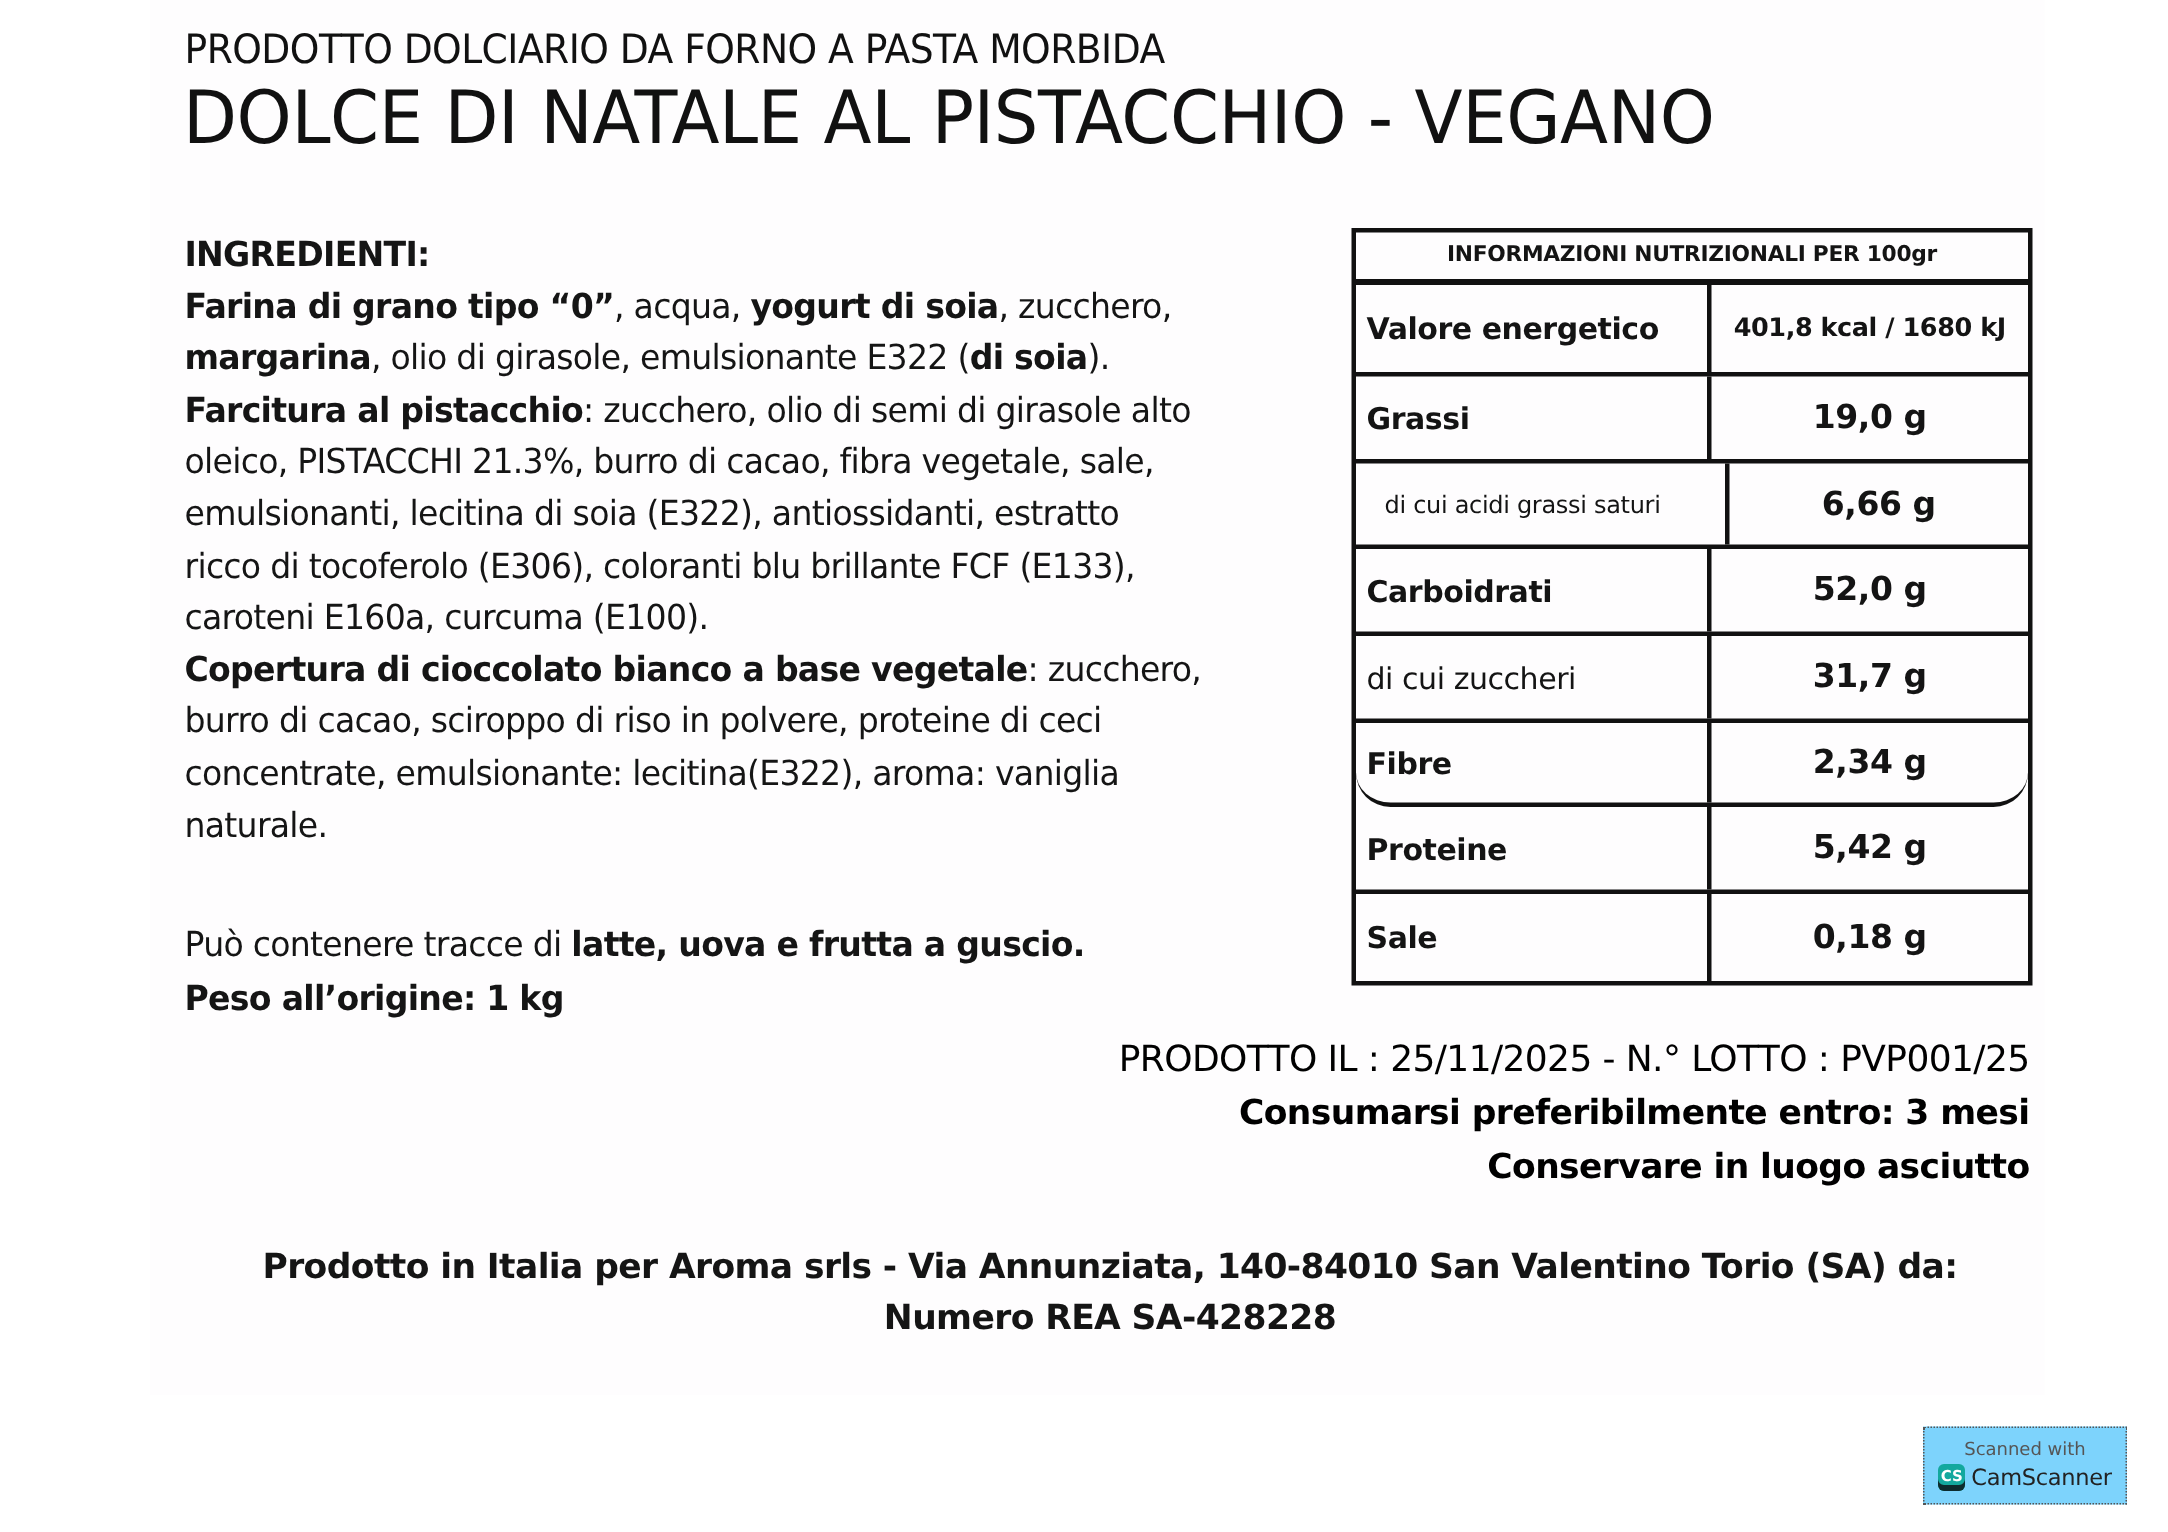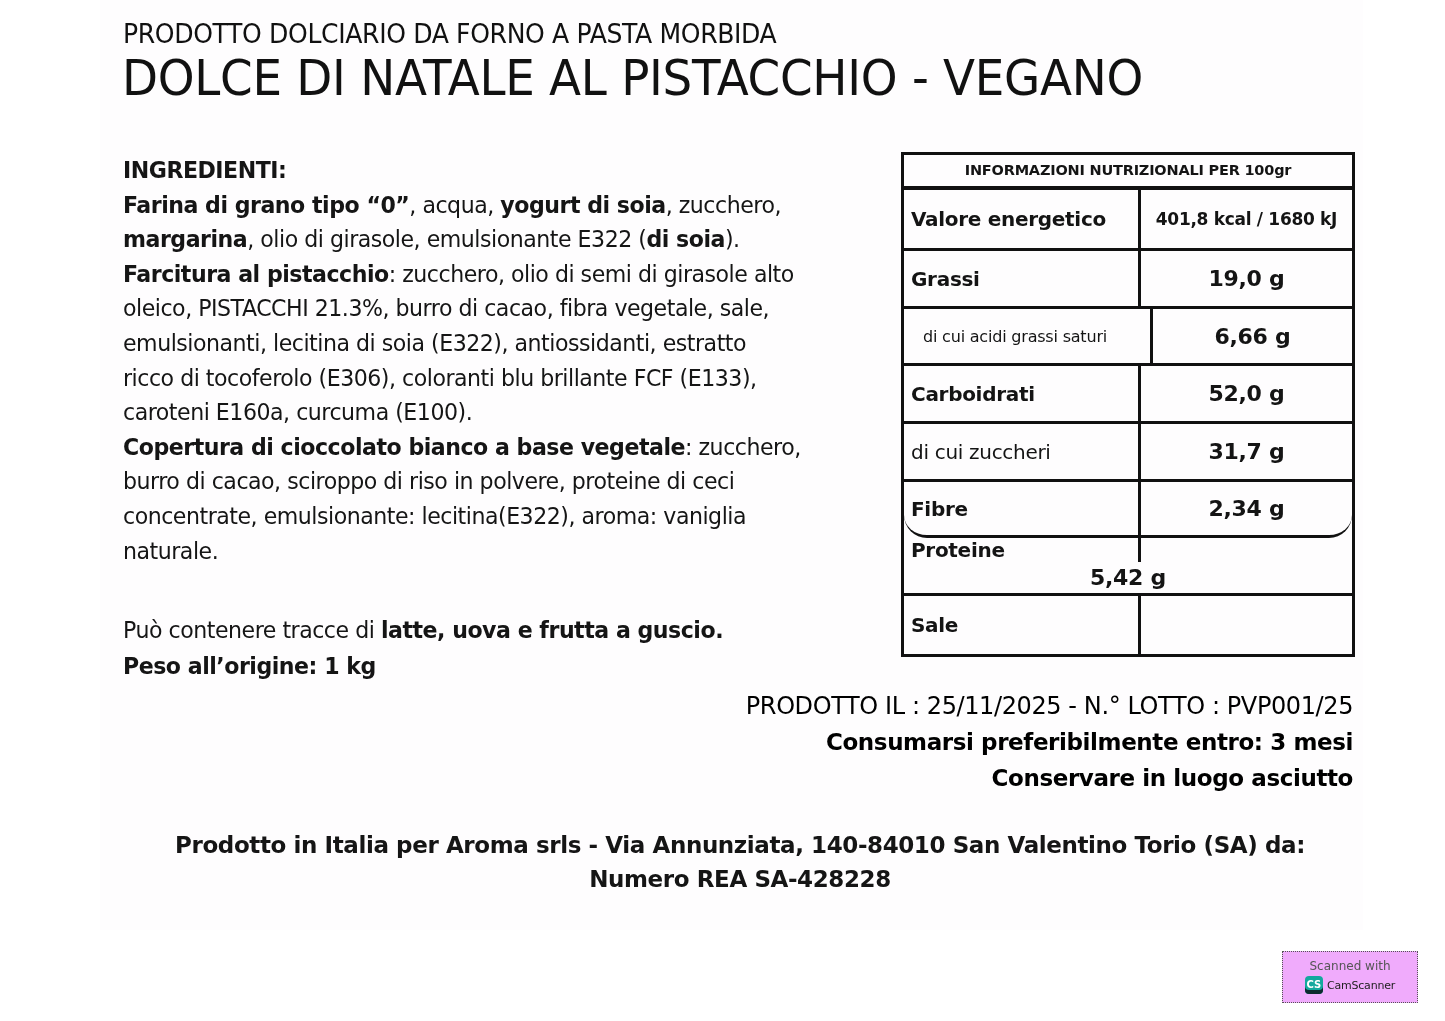--- a/index.html
+++ b/index.html
@@ -150,21 +150,21 @@
     }
     .producer .line { display: block; white-space: nowrap; }
     .scanner-badge {
       position: absolute;
       left: 1282px;
       top: 951px;
       width: 136px;
       height: 52px;
       border: 1.5px dotted #555;
       box-sizing: border-box;
-      background: #f0abfc;
+      background: #7dd3fc;
       text-align: center;
       font-family: "DejaVu Sans", sans-serif;
       color: #555;
     }
     .scanner-badge .scanned {
       font-size: 12px;
       margin-top: 7px;
       line-height: 14px;
     }
     .scanner-badge .brand {
@@ -180,21 +180,21 @@
       background: #13a89e;
       border-radius: 4px;
       color: #fff;
       font-size: 10px;
       font-weight: bold;
       line-height: 18px;
       text-align: center;
       box-shadow: inset 0 -4px 0 #0d2b2e;
     }
     .brand-name {
-      font-size: 11px;
+      font-size: 15px;
       color: #222;
       letter-spacing: -0.2px;
     }
   </style>
 </head>
 <body>
 
 <div class="page"></div>
 
 <div class="subtitle">PRODOTTO DOLCIARIO DA FORNO A PASTA MORBIDA</div>
@@ -242,26 +242,27 @@
         <div class="nut-value">52,0 g</div>
       </div>
       <div class="nut-row" style="height: 58px;">
         <div class="nut-label">di cui zuccheri</div>
         <div class="nut-value">31,7 g</div>
       </div>
       <div class="nut-row" style="height: 56px; border-radius: 23px;">
         <div class="nut-label bold">Fibre</div>
         <div class="nut-value">2,34 g</div>
       </div>
-      <div class="nut-row" style="height: 58px; flex-direction: column;">
+      <div class="nut-row" style="height: 58px;">
         <div class="nut-label bold">Proteine</div>
         <div class="nut-value">5,42 g</div>
       </div>
       <div class="nut-row" style="height: 58px;">
         <div class="nut-label bold">Sale</div>
+        <div class="nut-value">0,18 g</div>
       </div>
     </div>
 </div>
 
 <div class="production">
   <span class="line first">PRODOTTO IL : 25/11/2025 - N.° LOTTO : PVP001/25</span>
   <span class="line bold-line">Consumarsi preferibilmente entro: 3 mesi</span>
   <span class="line bold-line">Conservare in luogo asciutto</span>
 </div>
 

